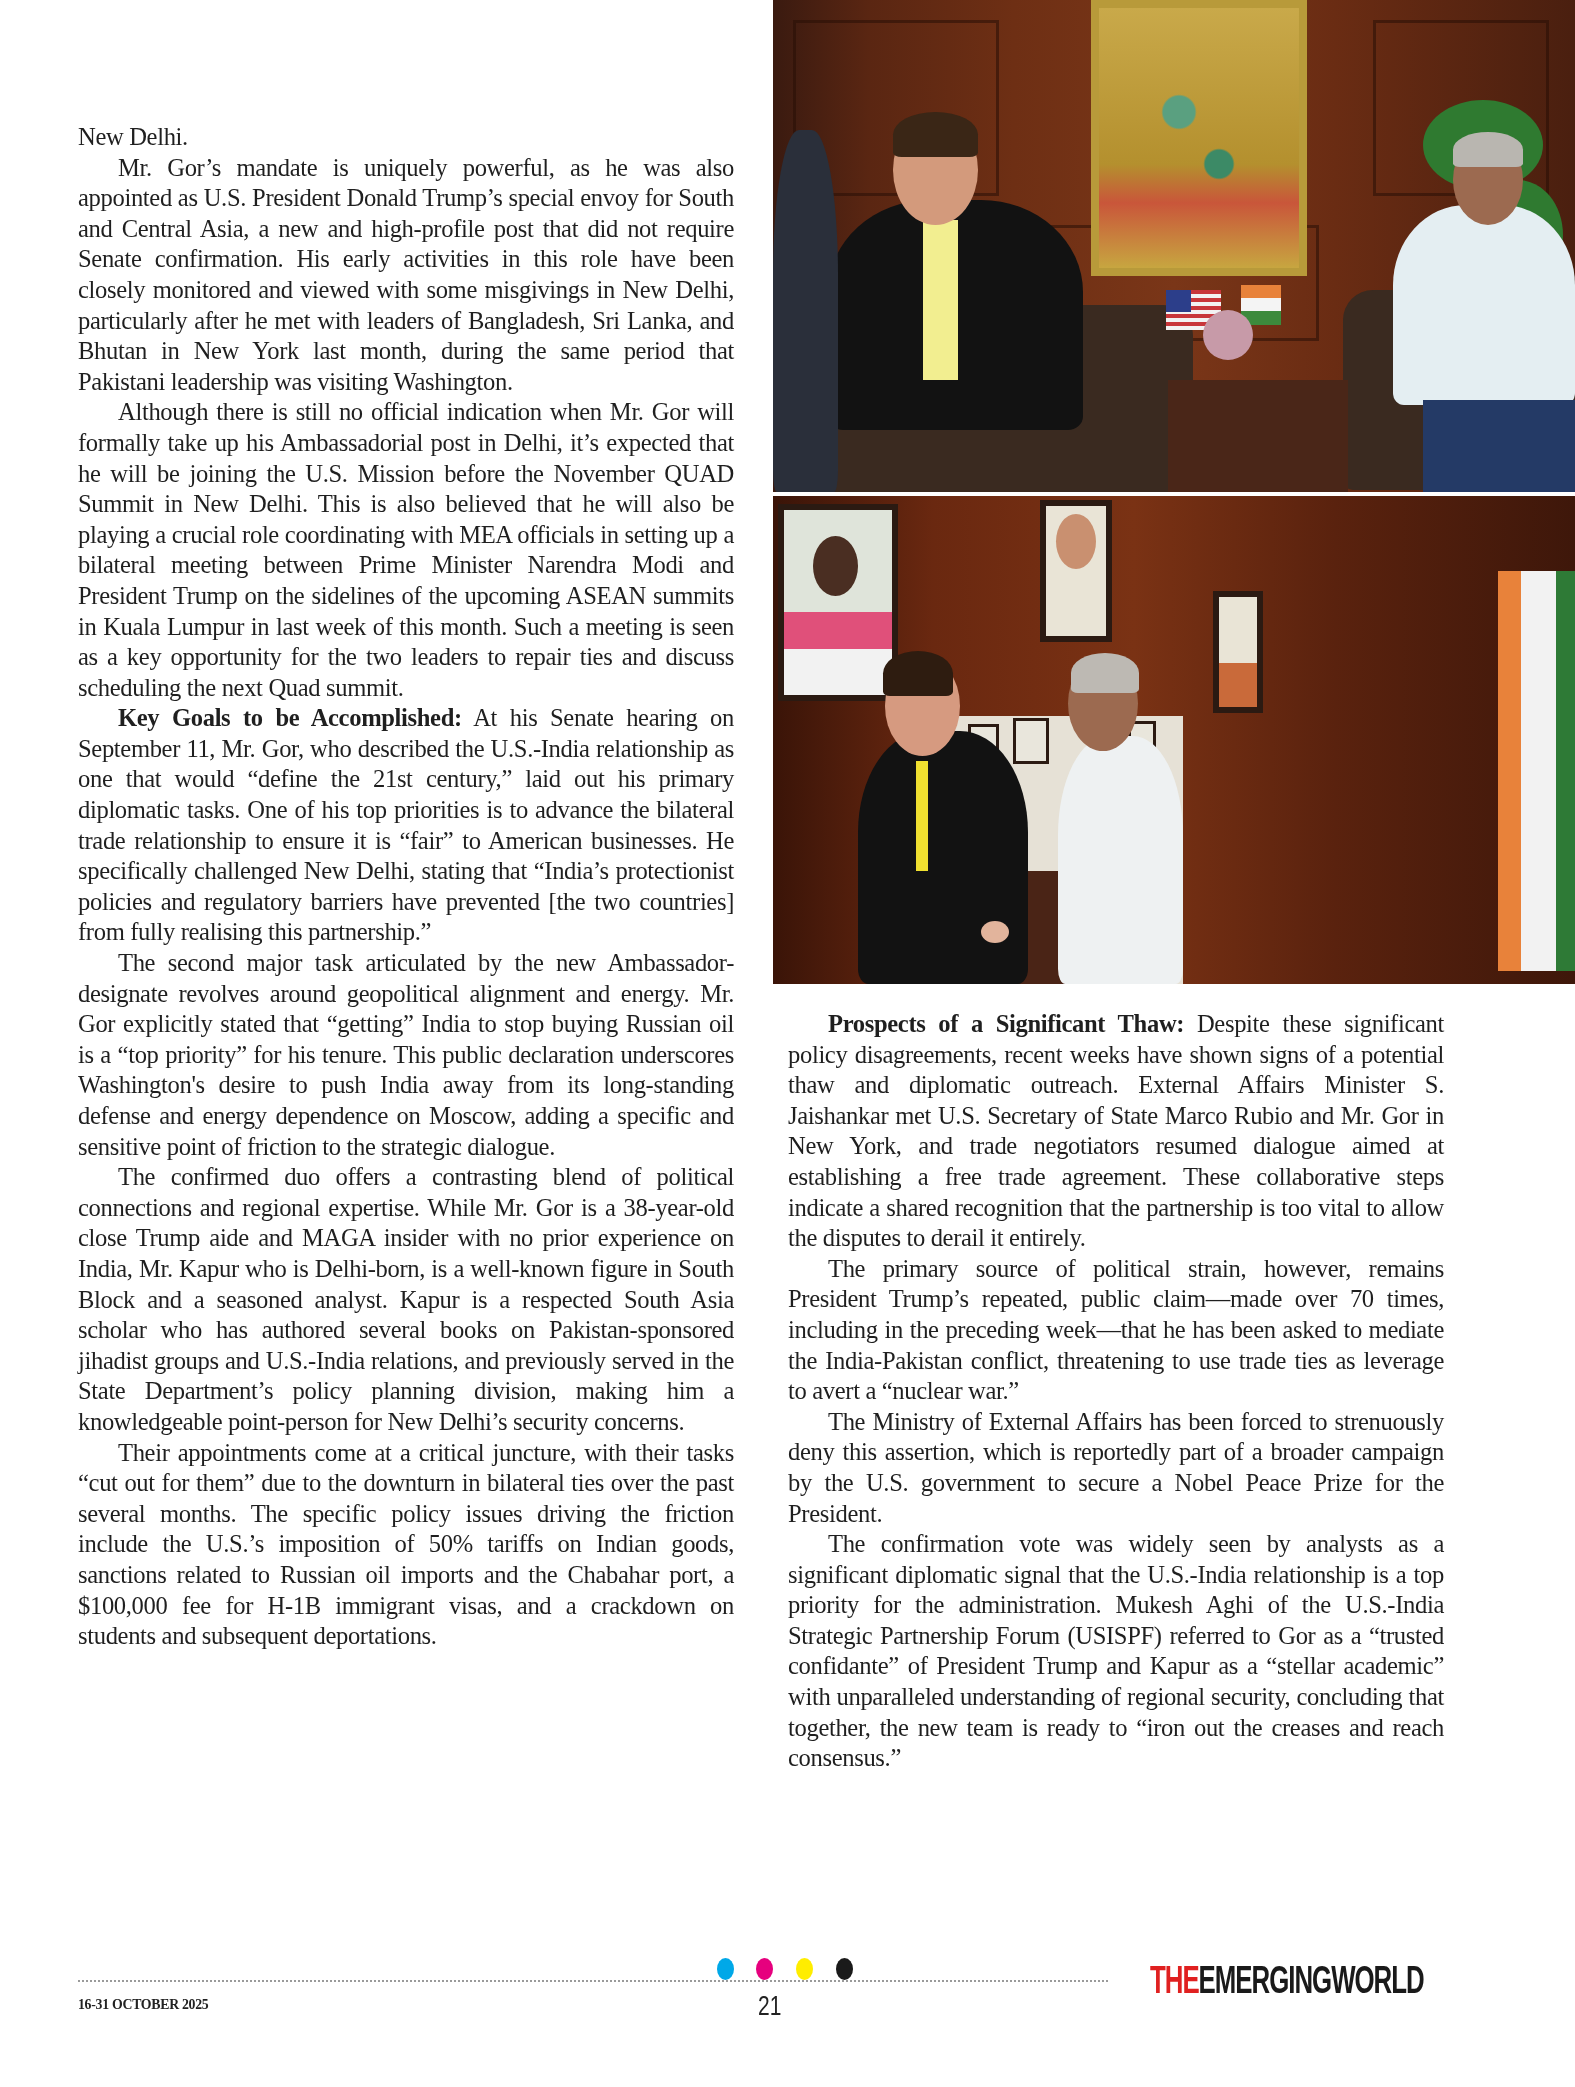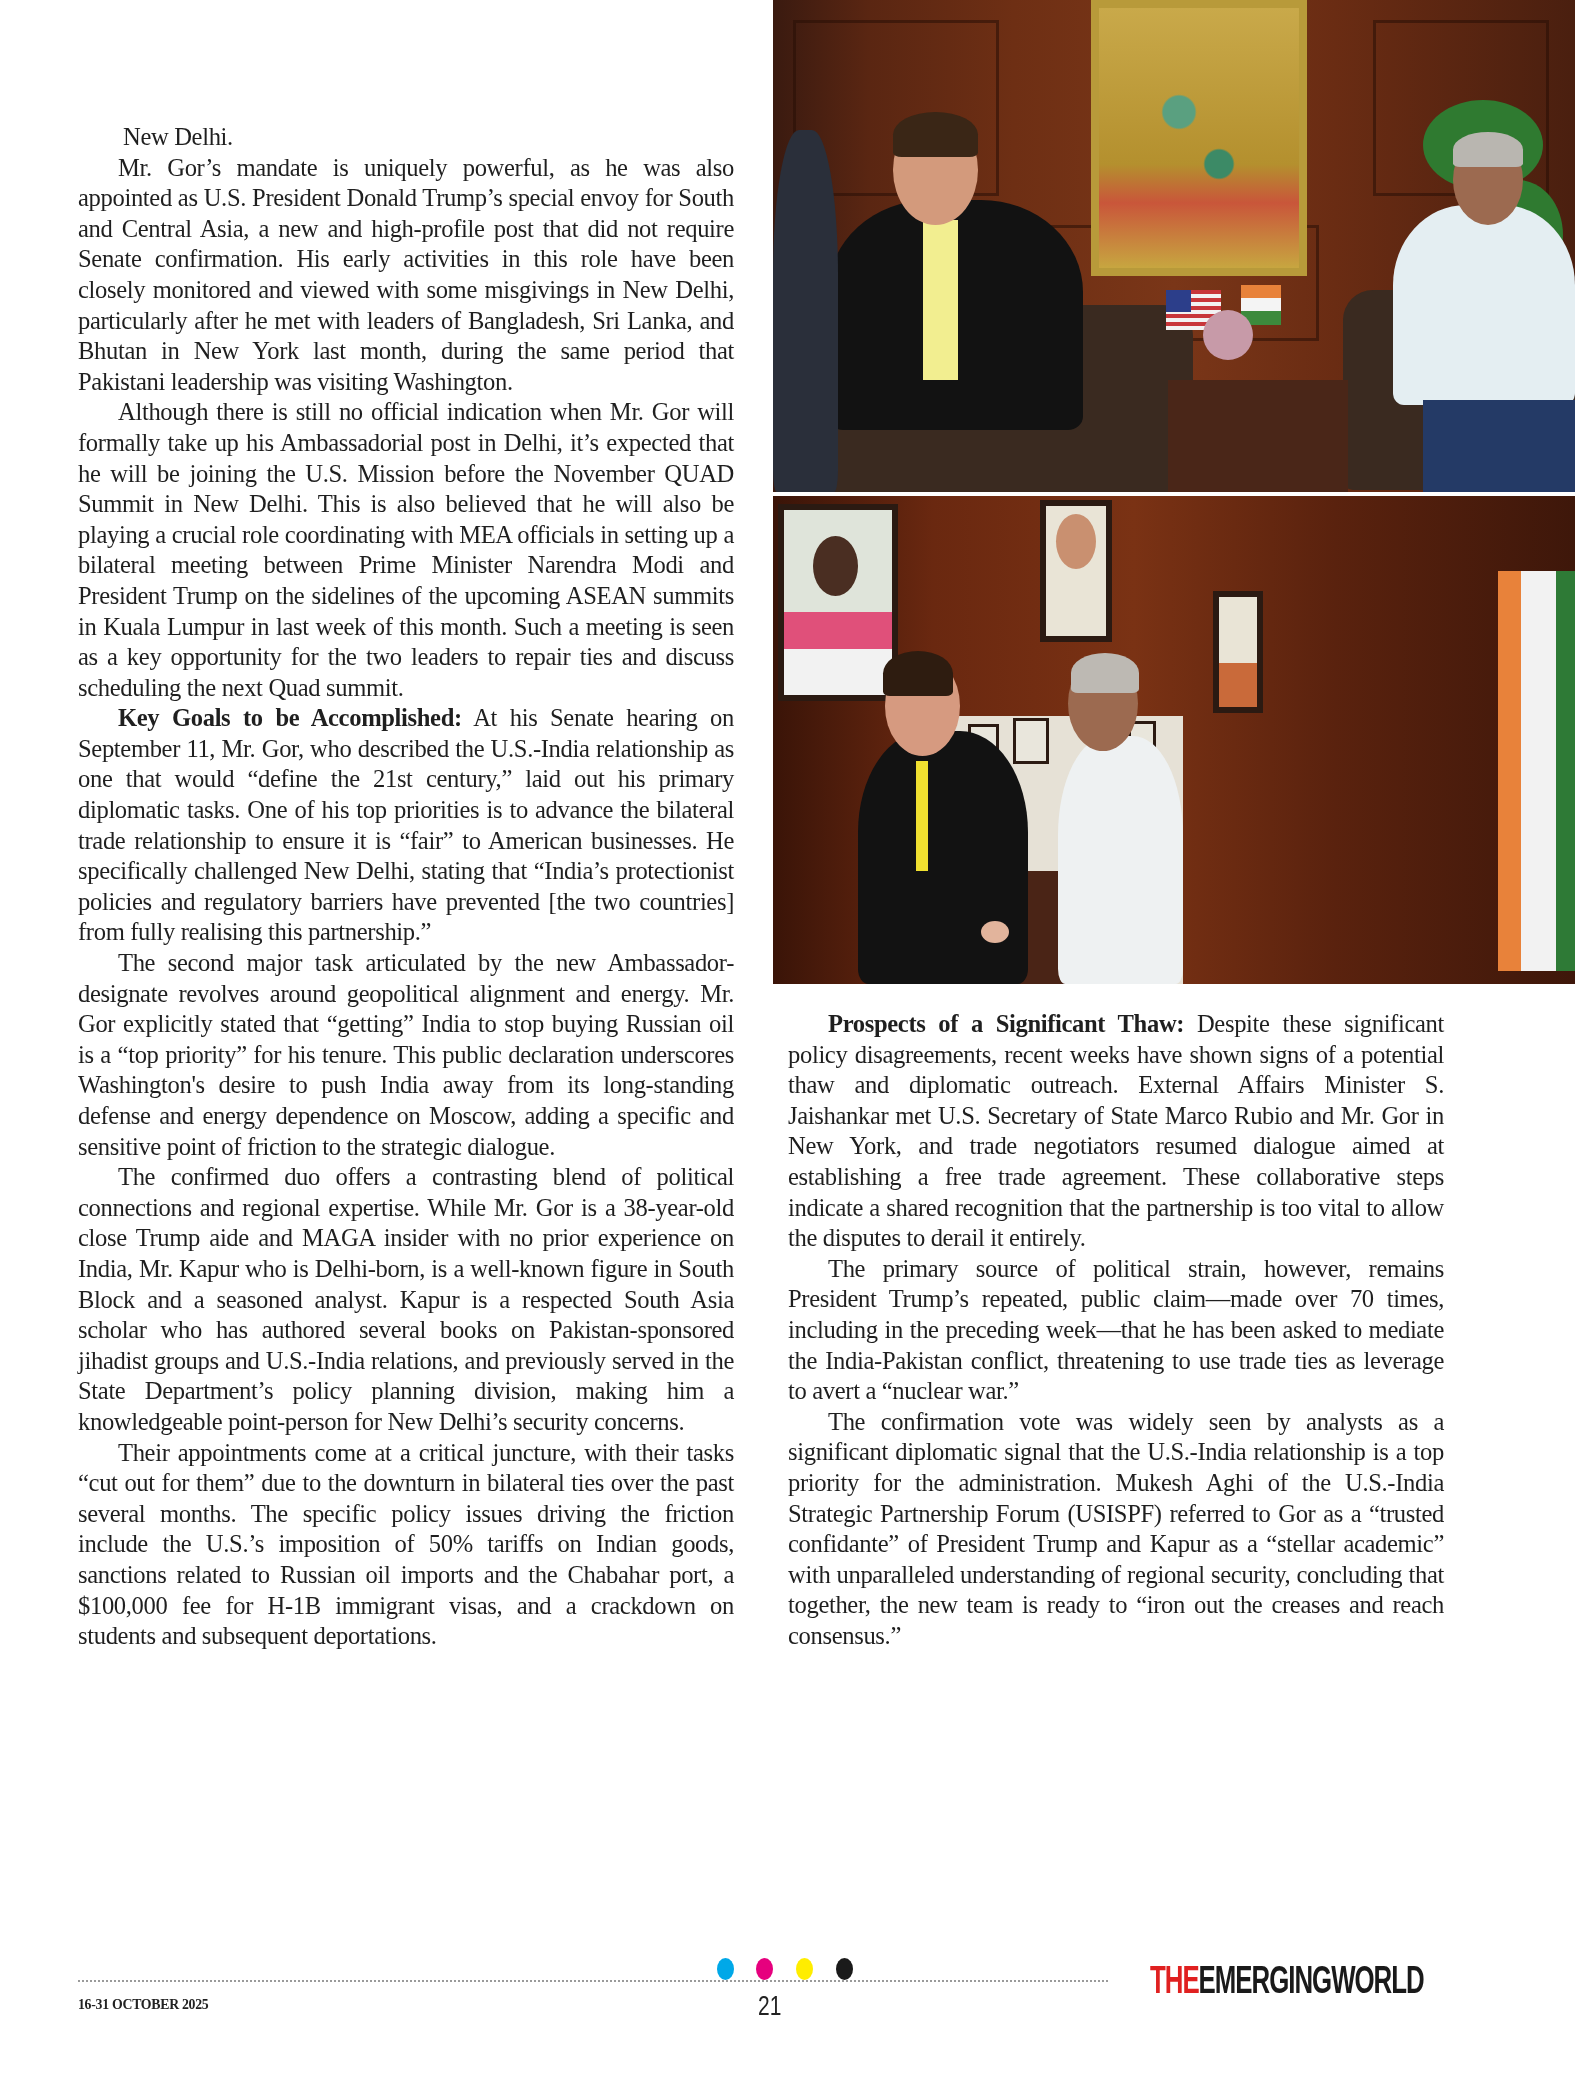--- a/index.html
+++ b/index.html
@@ -1,21 +1,21 @@
 <!DOCTYPE html>
 <html><head>
 <meta charset="utf-8">
 <style>
   html, body { margin:0; padding:0; background:#ffffff; }
   body { width:1575px; height:2087px; position:relative; overflow:hidden;
          font-family:"Liberation Serif","DejaVu Serif",serif; color:#1f1f1f; }
   .col { position:absolute; font-size:24.6px; line-height:30.6px; text-align:justify;
          hyphens:manual; letter-spacing:-0.35px; }
   .col p { margin:0; text-indent:40px; }
-  .col p.noindent { text-indent:0;margin-left:45px; }
+  .col p.noindent { text-indent:0; }
   .col b { font-weight:bold; }
   #col-left { left:78px; top:122px; width:656px; }
   #col-right { left:768px; top:1009px; width:656px;margin-left:20px; }
 
   
   .photo { position:absolute; overflow:hidden; }
   #photo-top { left:773px; top:0; width:802px; height:492px;
      background: linear-gradient(90deg,#3a1a10 0%,#5a2612 12%,#6e2f14 30%,#7a3618 50%,#6a2c13 70%,#4a1f0f 100%); }
   #photo-bottom { left:773px; top:496px; width:802px; height:488px;
      background: linear-gradient(90deg,#3a1408 0%,#6a2810 20%,#7a3214 45%,#5a220e 70%,#3e170a 100%); }
@@ -102,20 +102,21 @@
   <div class="head" style="left:110px;top:155px;width:70px;height:45px;background:#2e1c10;border-radius:50% 50% 10% 10%;"></div>
   <div class="person-body" style="left:285px;top:240px;width:125px;height:248px;background:#eef1f2;"></div>
   <div class="head" style="left:295px;top:160px;width:70px;height:95px;background:#9c6a50;"></div>
   <div class="head" style="left:298px;top:157px;width:68px;height:40px;background:#bdb9b3;border-radius:50% 50% 10% 10%;"></div>
   <div class="head" style="left:208px;top:425px;width:28px;height:22px;background:#e2b49c;"></div>
 </div>
 
 <div id="col-right" class="col">
   <p><b>Prospects of a Significant Thaw:</b><span> Despite these significant policy disagreements, recent weeks have shown signs of a potential thaw and diplomatic out­reach. External Affairs Minister S. Jaishankar met U.S. Secretary of State Marco Rubio and Mr. Gor in New York, and trade negotiators resumed dialogue aimed at establishing a free trade agreement. These collaborative steps indicate a shared recognition that the partnership is too vital to allow the disputes to derail it entirely.</span></p>
   <p>The primary source of political strain, however, remains President Trump’s repeated, public claim—made over 70 times, including in the preceding week—that he has been asked to mediate the India-Pakistan conflict, threatening to use trade ties as leverage to avert a “nuclear war.”</p>
+  <p>The Ministry of External Affairs has been forced to strenuously deny this assertion, which is reportedly part of a broader campaign by the U.S. government to secure a Nobel Peace Prize for the President.</p>
   <p>The confirmation vote was widely seen by analysts as a significant diplomatic signal that the U.S.-India relationship is a top priority for the administration. Mukesh Aghi of the U.S.-India Strategic Partnership Forum (USISPF) referred to Gor as a “trusted confi­dante” of President Trump and Kapur as a “stellar aca­demic” with unparalleled understanding of regional security, concluding that together, the new team is ready to “iron out the creases and reach consensus.”</p>
 </div>
 
 <div id="footer-rule"></div>
 <div class="dot" style="left: 717px; background: rgb(0, 168, 232);"></div>
 <div class="dot" style="left: 756px; background: rgb(230, 0, 126);"></div>
 <div class="dot" style="left: 796px; background: rgb(255, 237, 0);"></div>
 <div class="dot" style="left: 836px; background: rgb(26, 26, 26);"></div>
 <div id="footer-date">16-31 OCTOBER 2025</div>
 <div id="footer-page">21</div>

